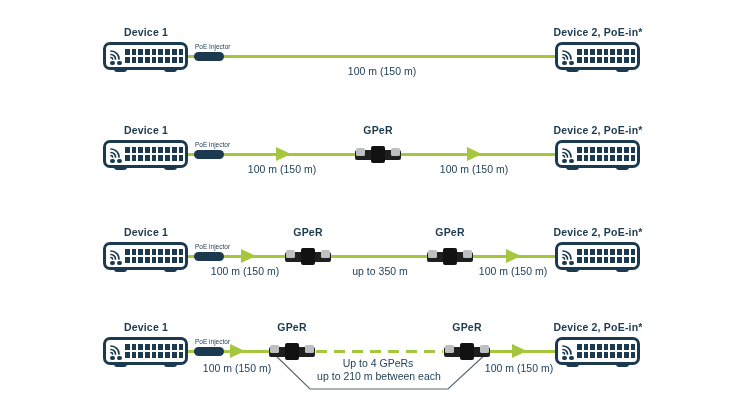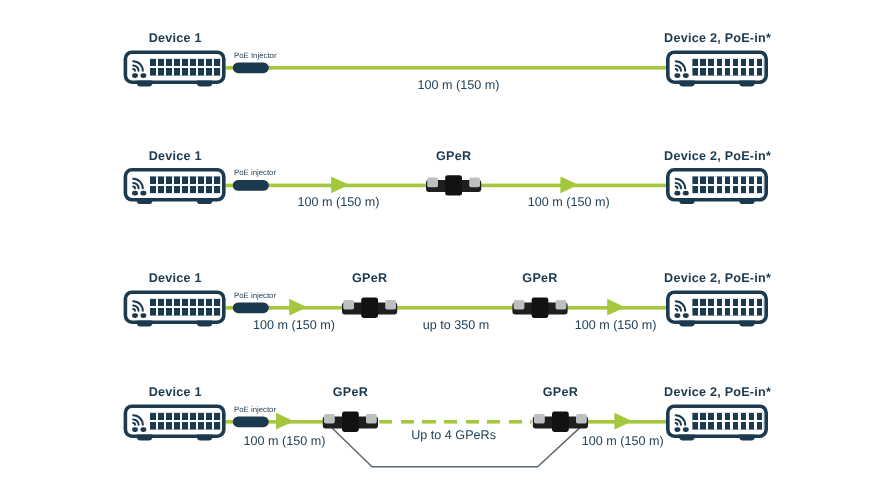--- a/index.html
+++ b/index.html
@@ -220,14 +220,15 @@
 
   <div class="pill" style="left:194px;top:346.5px"></div>
   <span class="inj-label" style="left:195px;top:338px">PoE injector</span>
   <span class="blabel" style="left:146px;top:321px">Device 1</span>
   <span class="blabel" style="left:292px;top:321px">GPeR</span>
   <span class="blabel" style="left:467px;top:321px">GPeR</span>
   <span class="blabel" style="left:598px;top:321px">Device 2, PoE-in*</span>
   <span class="mlabel" style="left:237px;top:362px">100 m (150 m)</span>
   <span class="mlabel" style="left:519px;top:362px">100 m (150 m)</span>
   <span class="mlabel" style="left:378px;top:357px">Up to 4 GPeRs</span>
+  <span class="mlabel" style="left:379px;top:369.5px">up to 210 m between each</span>
 
 </div>
 
 </body></html>

